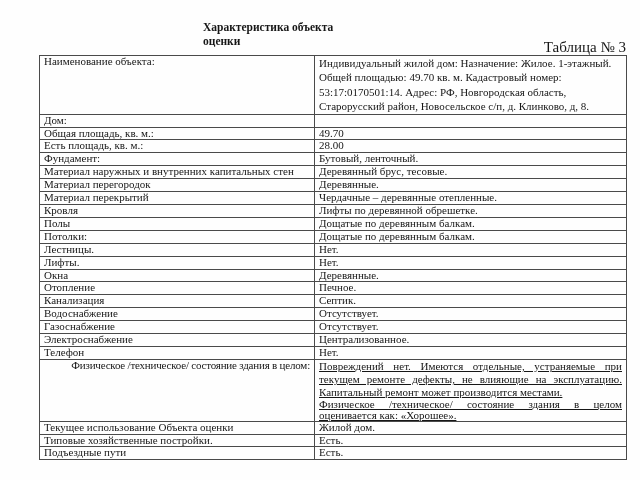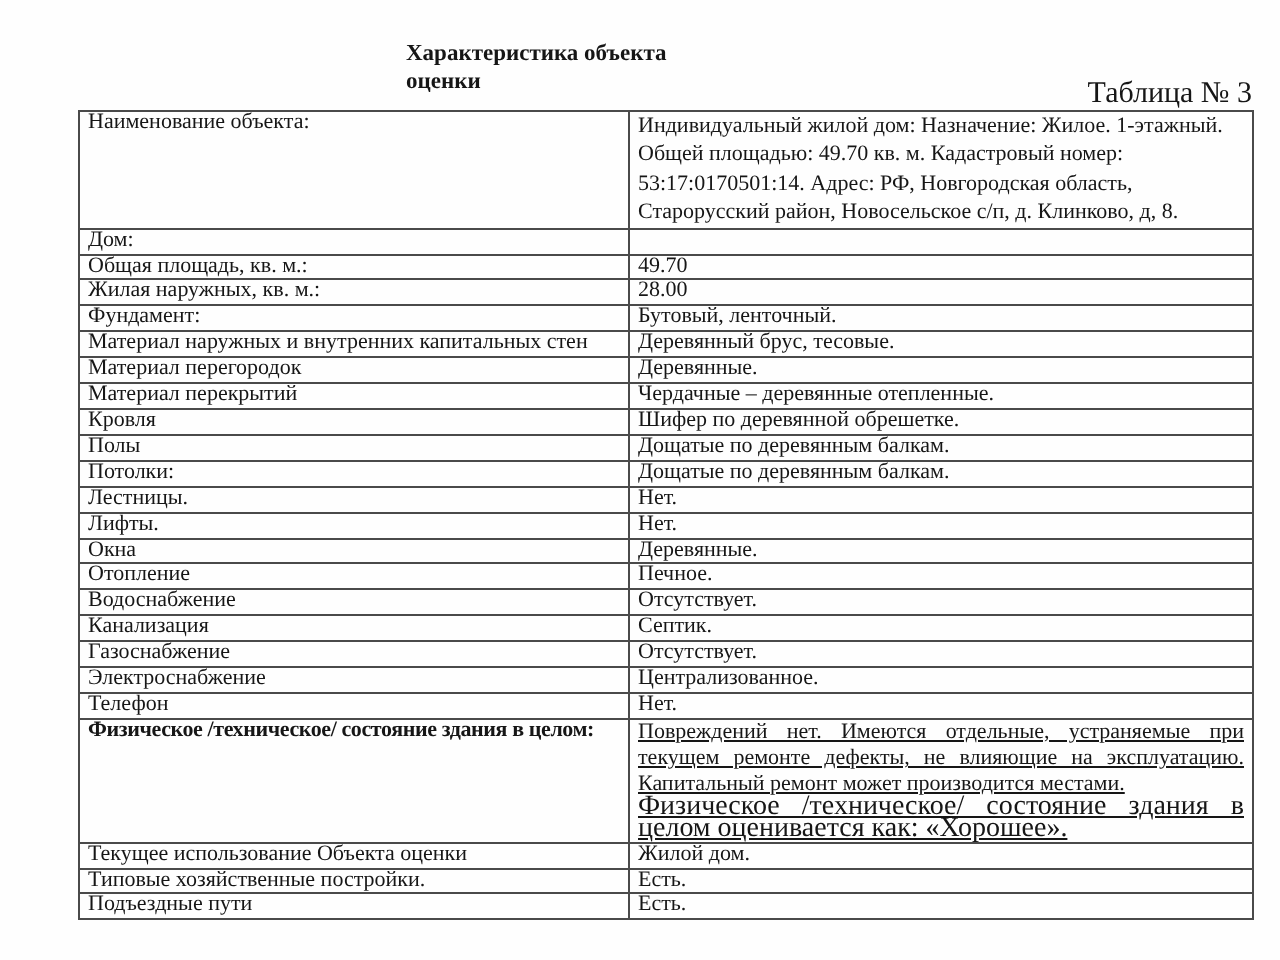--- a/index.html
+++ b/index.html
@@ -46,33 +46,34 @@
     vertical-align: top;
     font-size: 11px;
     line-height: 11.9px;
     overflow: hidden;
     margin-left: 28px;
   }
   tr.tall td.value {
     line-height: 14.4px;
   }
   td.label-bold {
-    font-weight: bold;
+    font-weight: normal;
     letter-spacing: -0.2px;
     white-space: nowrap;
+    text-align: right;
   }
   .assess-main {
     text-align: justify;
     text-decoration: underline;
     line-height: 13.2px;
   }
   .assess-note {
     text-align: justify;
     text-decoration: underline;
-    font-size: 14px;
+    font-size: 11px;
     line-height: 10.6px;
   }
 </style>
 </head>
 <body>
 
 <div class="page">
 
   <div class="doc-title">Характеристика объекта
 оценки</div>
@@ -92,42 +93,42 @@
         </tr>
         <tr>
           <td>Дом:</td>
           <td class="value"></td>
         </tr>
         <tr>
           <td>Общая площадь, кв. м.:</td>
           <td class="value">49.70</td>
         </tr>
         <tr>
-          <td>Жилая наружных, кв. м.:</td>
+          <td>Есть площадь, кв. м.:</td>
           <td class="value">28.00</td>
         </tr>
         <tr>
           <td>Фундамент:</td>
           <td class="value">Бутовый, ленточный.</td>
         </tr>
         <tr>
           <td>Материал наружных и внутренних капитальных стен</td>
           <td class="value">Деревянный брус, тесовые.</td>
         </tr>
         <tr>
           <td>Материал перегородок</td>
           <td class="value">Деревянные.</td>
         </tr>
         <tr>
           <td>Материал перекрытий</td>
           <td class="value">Чердачные – деревянные отепленные.</td>
         </tr>
         <tr>
           <td>Кровля</td>
-          <td class="value">Шифер по деревянной обрешетке.</td>
+          <td class="value">Лифты по деревянной обрешетке.</td>
         </tr>
         <tr>
           <td>Полы</td>
           <td class="value">Дощатые по деревянным балкам.</td>
         </tr>
         <tr>
           <td>Потолки:</td>
           <td class="value">Дощатые по деревянным балкам.</td>
         </tr>
         <tr>
@@ -140,26 +141,26 @@
         </tr>
         <tr>
           <td>Окна</td>
           <td class="value">Деревянные.</td>
         </tr>
         <tr>
           <td>Отопление</td>
           <td class="value">Печное.</td>
         </tr>
         <tr>
+          <td>Канализация</td>
+          <td class="value">Септик.</td>
+        </tr>
+        <tr>
           <td>Водоснабжение</td>
           <td class="value">Отсутствует.</td>
-        </tr>
-        <tr>
-          <td>Канализация</td>
-          <td class="value">Септик.</td>
         </tr>
         <tr>
           <td>Газоснабжение</td>
           <td class="value">Отсутствует.</td>
         </tr>
         <tr>
           <td>Электроснабжение</td>
           <td class="value">Централизованное.</td>
         </tr>
         <tr>

